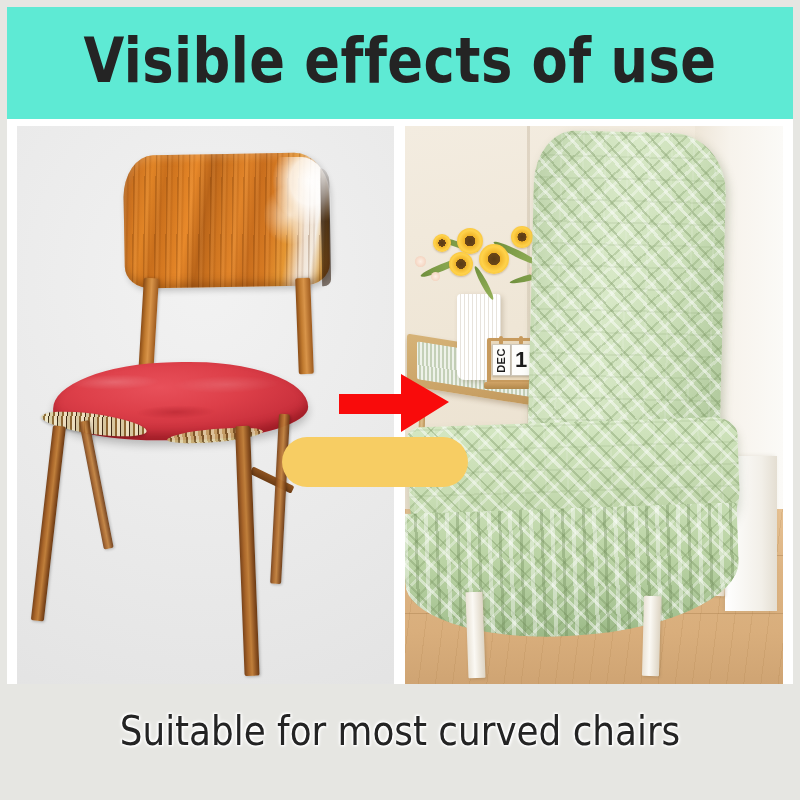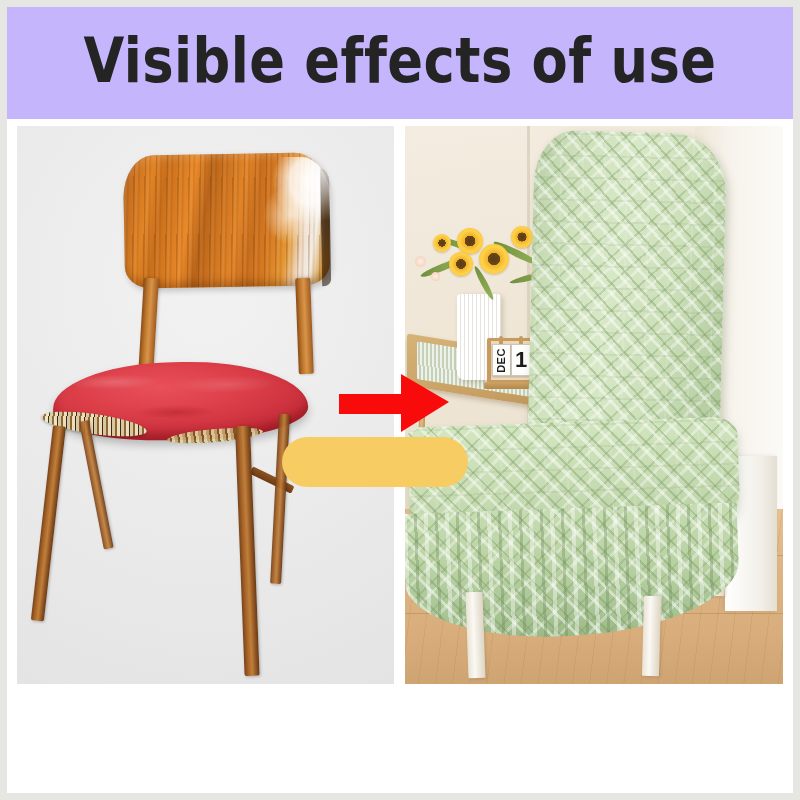--- a/index.html
+++ b/index.html
@@ -30,21 +30,21 @@
     background: #ffffff;
     overflow: hidden;
   }
   
   #title-area {
     position: absolute;
     left: 0;
     top: 0;
     width: 786px;
     height: 112px;
-    background: #c4b5fd;
+    background: #5eead4;
   }
   #title {
     position: absolute;
     left: 0;
     top: 16px;
     width: 786px;
     text-align: center;
     font-family: "Liberation Sans Narrow", "DejaVu Sans Condensed", "Liberation Sans", sans-serif;
     font-weight: 700;
     font-size: 63px;
@@ -590,15 +590,18 @@
 
       <div id="transition">
         <svg id="arrow-red" viewBox="0 0 110 58">
           <polygon points="0,20 62,20 62,0 110,28 62,58 62,40 0,40" fill="#f90b0b"></polygon>
         </svg>
         <div id="pill-yellow"></div>
       </div>
 
     </div>
 
+    <div id="footer">
+      <div id="caption">Suitable for most curved chairs</div>
+    </div>
 
   </div>
 </div>
 
 </body></html>

